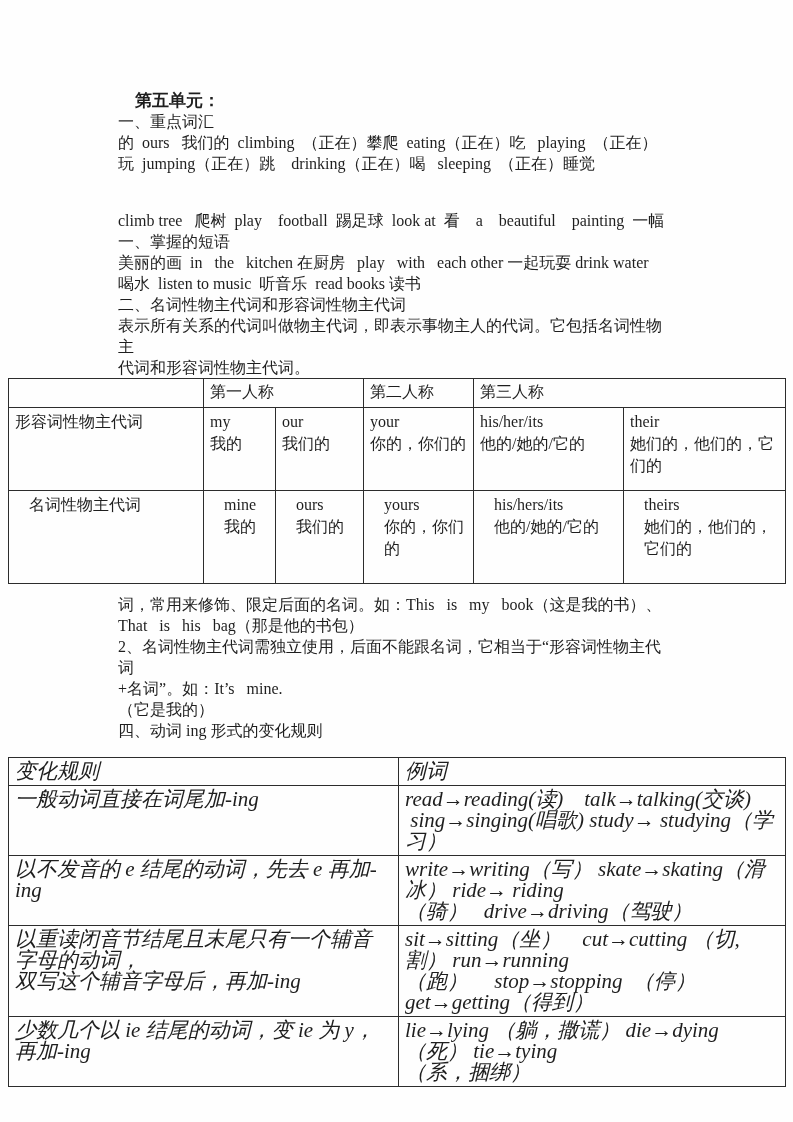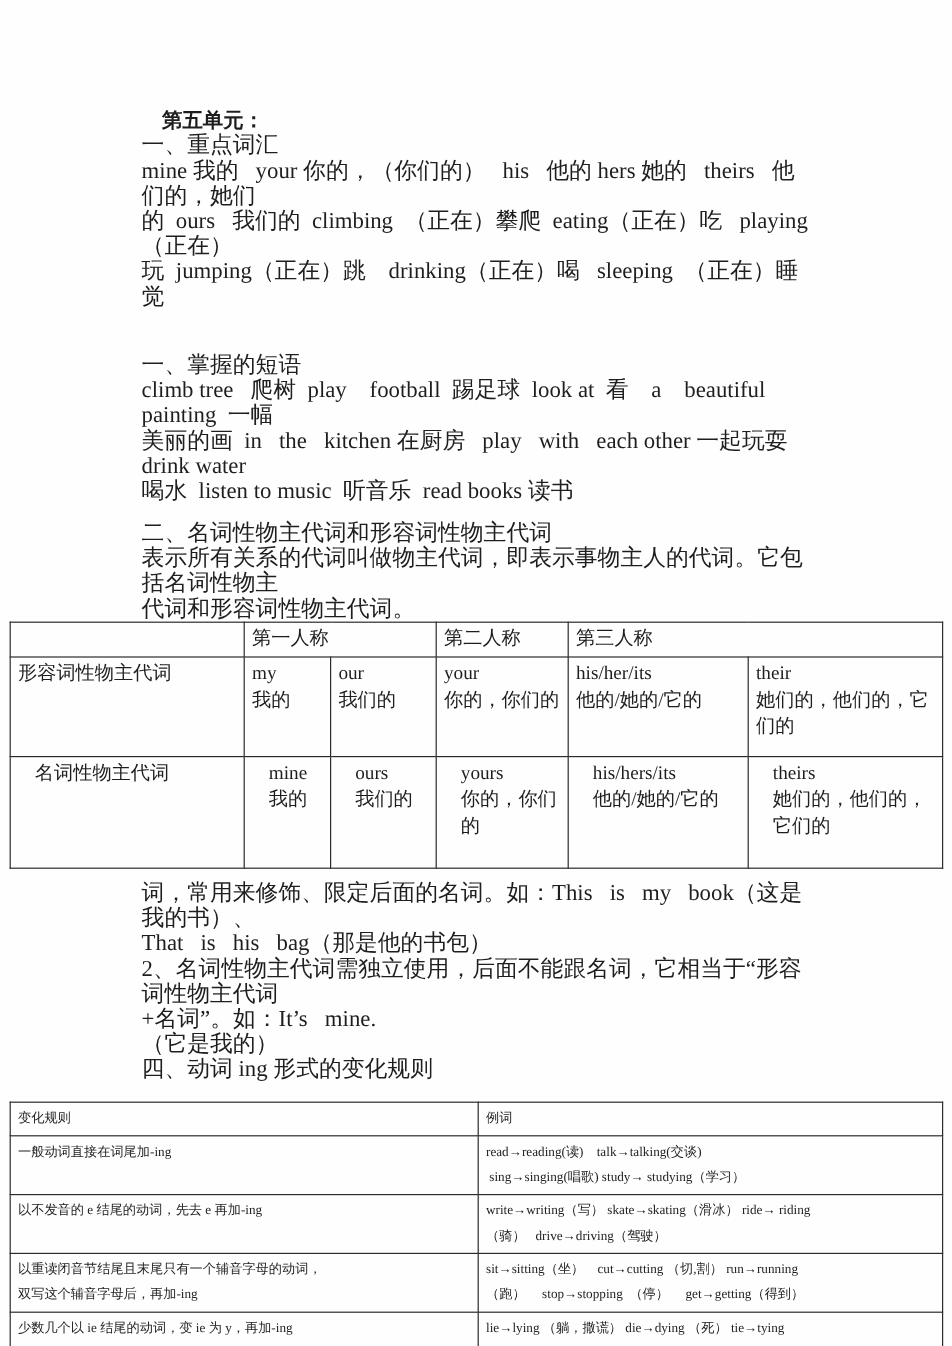--- a/index.html
+++ b/index.html
@@ -16,64 +16,63 @@
   }
   .doc-title {
     margin: 90px 0 0 135px;
     font-size: 17px;
     line-height: 21px;
     font-weight: bold;
     white-space: pre-wrap;
   }
   .para { margin-left: 118px; margin-right: 118px; }
   .ln {
-    font-size: 19px;
+    font-size: 16px;
     line-height: 21px;
     white-space: pre-wrap;
   }
   .sec-phrases { margin-top: 36px; }
-  .sec-pronouns { margin-top: 14px; }
+  .sec-pronouns { }
   .notes { margin-top: 10px; }
   .sec-ing { }
 
   table { border-collapse: collapse; table-layout: fixed; }
   td {
     border: 1px solid #2c2c2c;
     vertical-align: top;
     padding: 3px 6px;
     font-size: 16px;
     line-height: 22px;
   }
   .t1 { margin-left: 8px; width: 777px; margin-top: 0px; }
   .t1 .hdr-row td { height: 28px; font-family: Liberation Mono, monospace; }
   .t1 .body-row1 td { height: 83px; }
   .t1 .body-row2 td { height: 93px; padding-left: 20px; }
   .t2 { margin-left: 8px; width: 777px; margin-top: 16px; }
-  .t2 td { font-size: 11px; line-height: 21px; }
+  .t2 td { font-size: 21px; line-height: 21px; font-style: italic; }
   .t2 .hdr-row td { height: 24px; }
   .t2 .body-row td { height: 44px; }
   .cell-line { white-space: pre-wrap; }
 </style>
 </head>
 <body>
 
 <div class="page">
 
   <div class="doc-title">第五单元：</div>
 
   <div class="para sec-vocab">
     <div class="ln">一、重点词汇</div>
-    <div class="ln">mine 我的   your 你的，（你们的）   his   他的 hers 她的   theirs   他们的，她们</div>
     <div class="ln">的  ours   我们的  climbing  （正在）攀爬  eating（正在）吃   playing  （正在）</div>
     <div class="ln">玩  jumping（正在）跳    drinking（正在）喝   sleeping  （正在）睡觉</div>
   </div>
 
   <div class="para sec-phrases">
+    <div class="ln">climb tree   爬树  play    football  踢足球  look at  看    a    beautiful    painting  一幅</div>
     <div class="ln">一、掌握的短语</div>
-    <div class="ln">climb tree   爬树  play    football  踢足球  look at  看    a    beautiful    painting  一幅</div>
     <div class="ln">美丽的画  in   the   kitchen 在厨房   play   with   each other 一起玩耍 drink water</div>
     <div class="ln">喝水  listen to music  听音乐  read books 读书</div>
   </div>
 
   <div class="para sec-pronouns">
     <div class="ln">二、名词性物主代词和形容词性物主代词</div>
     <div class="ln">表示所有关系的代词叫做物主代词，即表示事物主人的代词。它包括名词性物主</div>
     <div class="ln">代词和形容词性物主代词。</div>
   </div>
 

